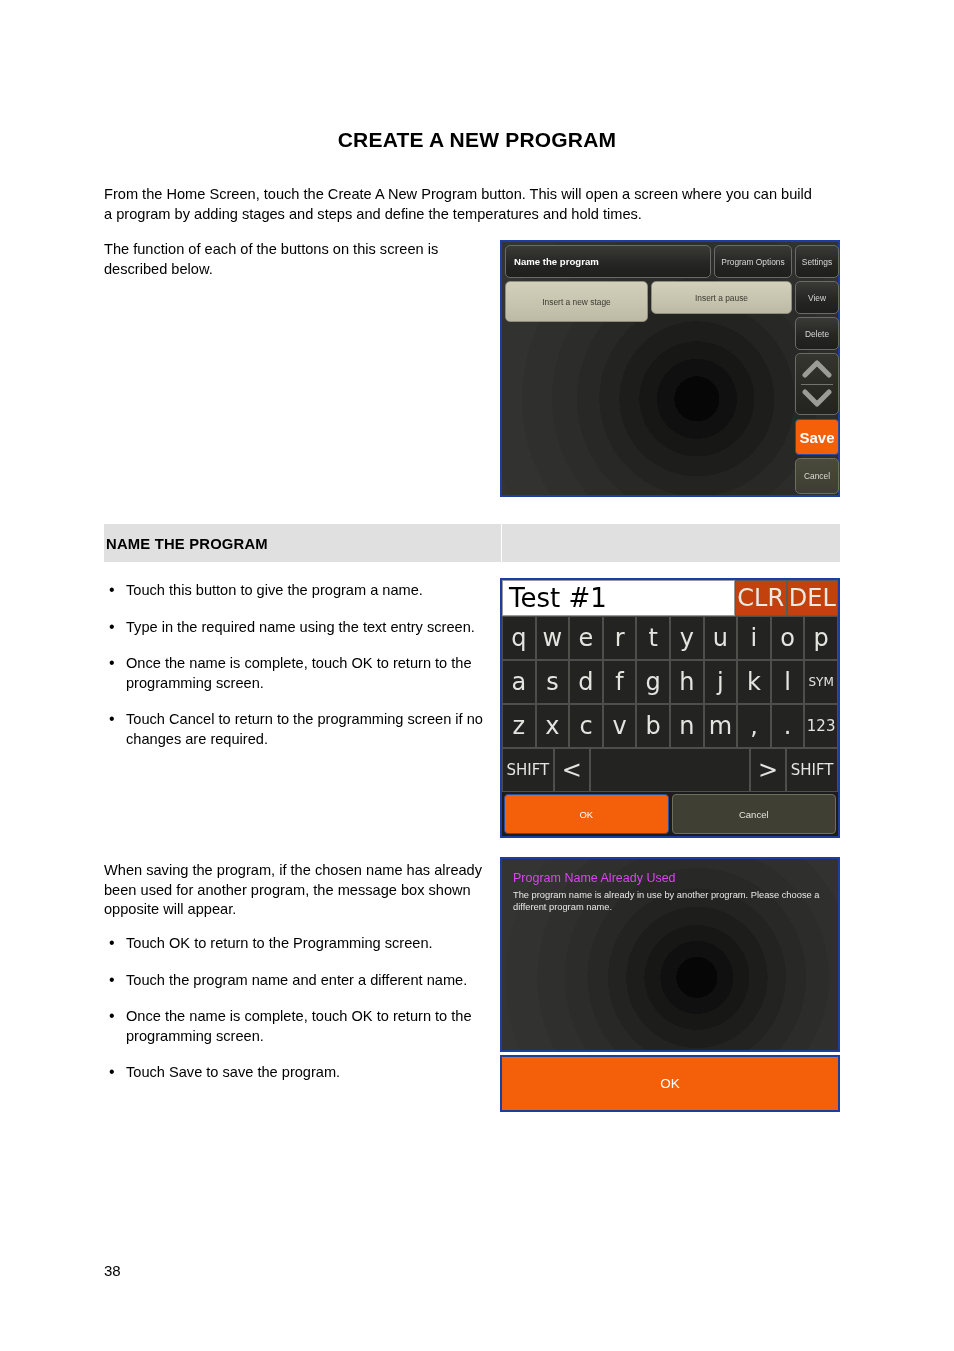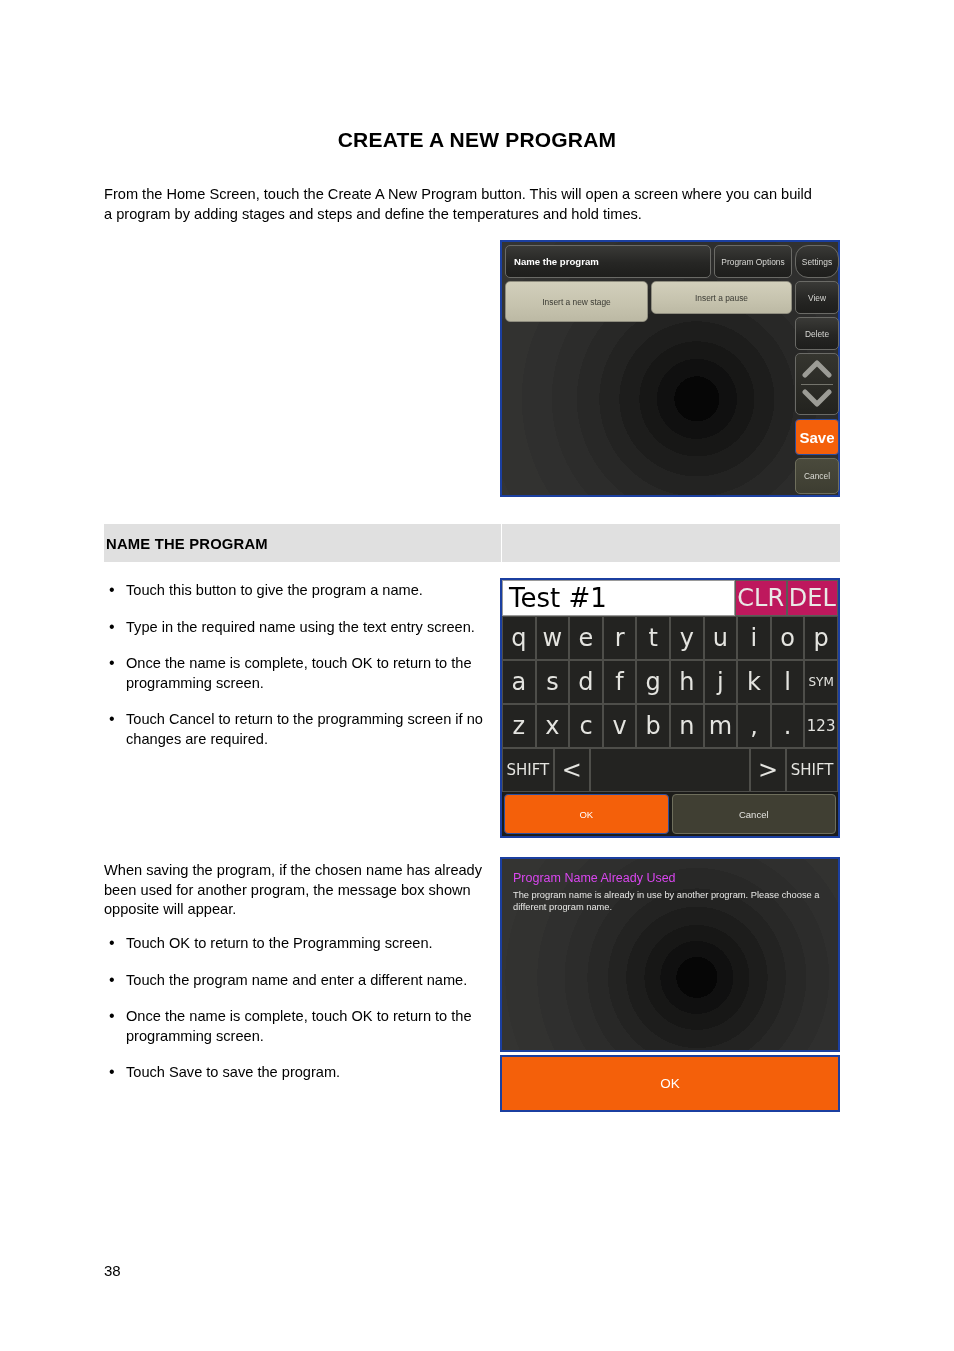--- a/index.html
+++ b/index.html
@@ -104,21 +104,21 @@
     border-radius:4px;
   }
   .btn.olive{
     background:linear-gradient(180deg,#4a4a3c 0%,#3d3d31 100%);
     color:#dcdcd6;border:1px solid #6e6e5c;
   }
   .btn .lbl{pointer-events:none;}
   #btn-name-program{left:3px;top:3px;width:206px;height:33px;
      padding-left:8px;color:#ffffff;font-size:9.6px;font-weight:bold;}
   #btn-program-options{left:212px;top:3px;width:78px;height:33px;}
-  #btn-settings{left:293px;top:3px;width:44px;height:33px;border-radius:13px;}
+  #btn-settings{left:293px;top:3px;width:44px;height:33px;}
   #btn-insert-stage{left:3px;top:39px;width:143px;height:41px;}
   #btn-insert-pause{left:149px;top:39px;width:141px;height:33px;}
   #btn-view{left:293px;top:39px;width:44px;height:33px;}
   #btn-delete{left:293px;top:75px;width:44px;height:33px;}
   #nav-pad{left:293px;top:111px;width:44px;height:62px;
      border-radius:5px;border:1px solid #6a6a66;
      background:linear-gradient(180deg,#35352f 0%,#23231f 100%);}
   #nav-pad .divider{position:absolute;left:5px;right:5px;top:30px;height:1px;background:#74746c;}
   #nav-pad .chev{position:absolute;left:0;right:0;display:flex;justify-content:center;}
   #nav-pad .chev.up{top:5px;}
@@ -131,21 +131,21 @@
   #screen-keyboard{left:500px;top:578px;width:340px;height:260px;
      background:#1c1c1a;border:2px solid #1b3fa0;}
   .kbd-topbar{position:absolute;left:0;top:0;right:0;height:36px;display:flex;}
   .kbd-input{
     flex:0 0 233px;background:#ffffff;color:#000;
     font-size:26px;display:flex;align-items:center;padding-left:6px;
     box-sizing:border-box;border:1px solid #9a9a9a;
     font-family:"DejaVu Sans", sans-serif;
   }
   .kbd-special{
-    flex:1;background:#be185d;color:#e9e9e6;
+    flex:1;background:#c2410c;color:#e9e9e6;
     display:flex;align-items:center;justify-content:center;
     font-size:24px;border:1px solid #5b5b56;box-sizing:border-box;
     font-family:"DejaVu Sans", sans-serif;
   }
   .kbd-row{position:absolute;left:0;right:0;height:44px;display:flex;}
   #kbd-row-1{top:36px;}
   #kbd-row-2{top:80px;}
   #kbd-row-3{top:124px;}
   #kbd-row-4{top:168px;}
   .key{
@@ -180,20 +180,21 @@
   }
 </style>
 </head>
 <body>
 
 <div class="page">
 
   <div class="doc-title">CREATE A NEW PROGRAM</div>
 
   <div class="para" id="para-intro">From the Home Screen, touch the Create A New Program button. This will open a screen where you can build a program by adding stages and steps and define the temperatures and hold times.</div>
+  <div class="para" id="para-func">The function of each of the buttons on this screen is described below.</div>
 
   <div class="band"></div>
   <div class="band-split"></div>
   <div class="band-title">NAME THE PROGRAM</div>
 
   <ul class="bullets" id="list-name">
     <li>Touch this button to give the program a name.</li>
     <li>Type in the required name using the text entry screen.</li>
     <li>Once the name is complete, touch OK to return to the programming screen.</li>
     <li>Touch Cancel to return to the programming screen if no changes are required.</li>

